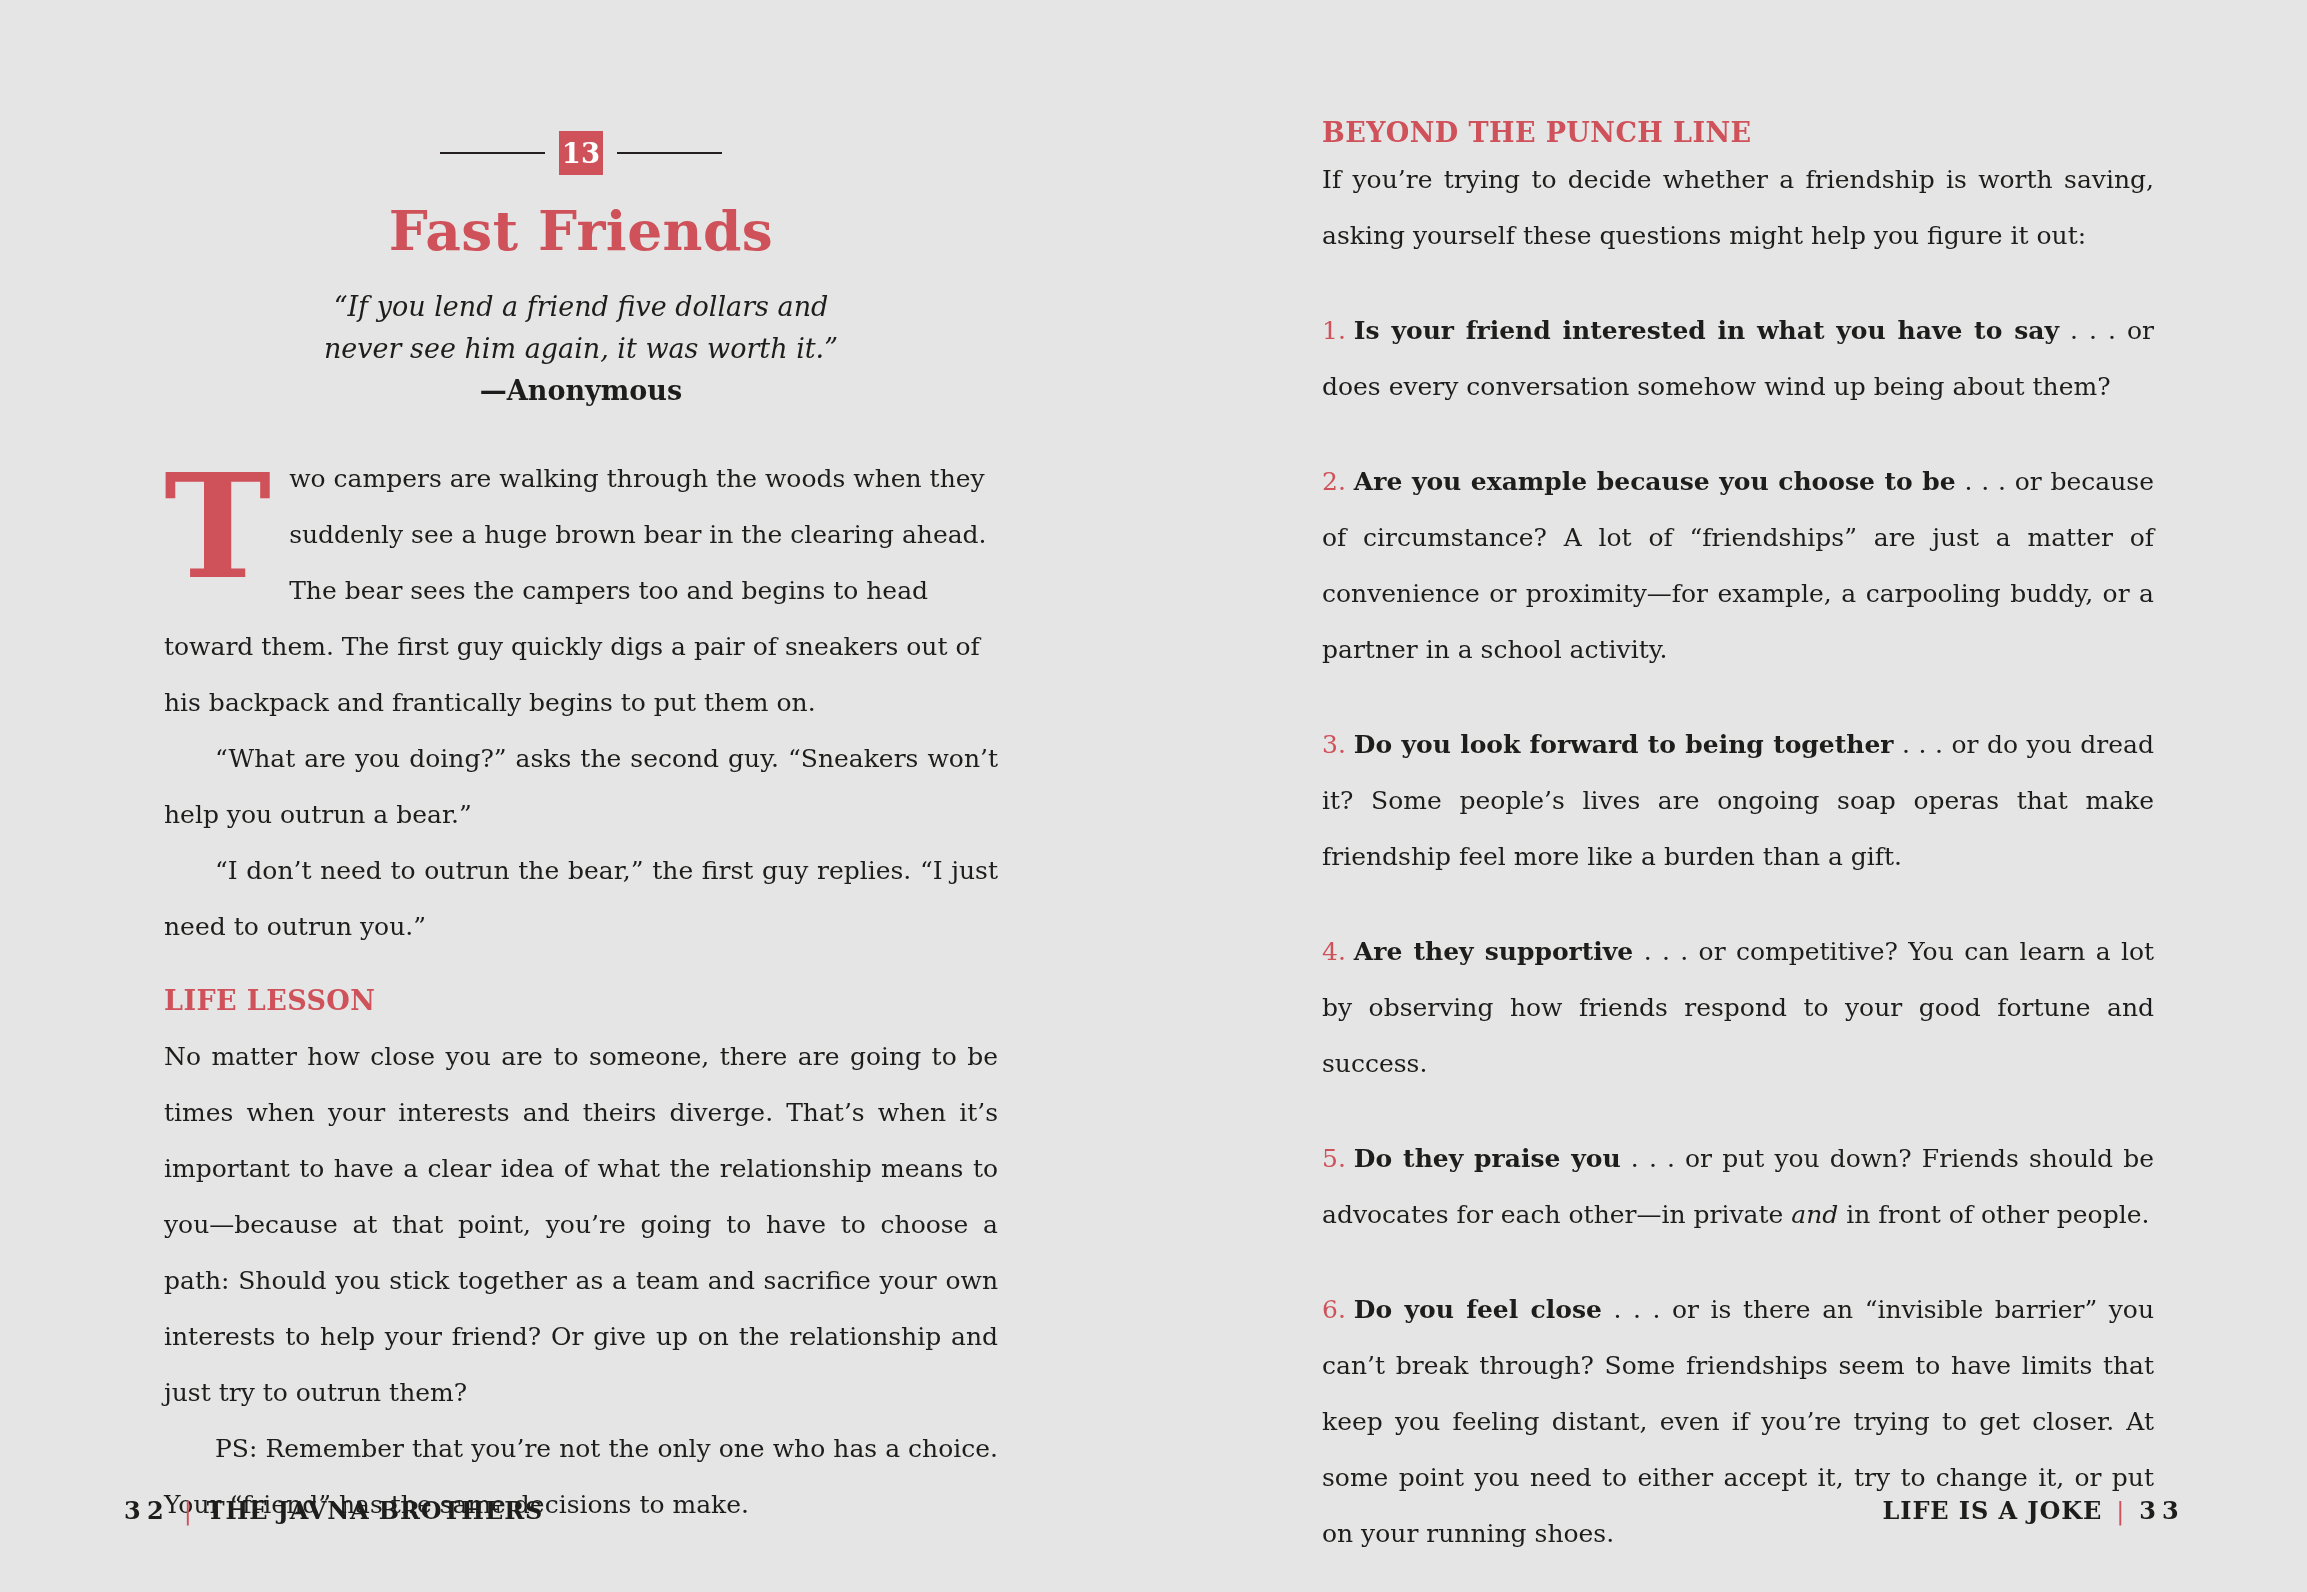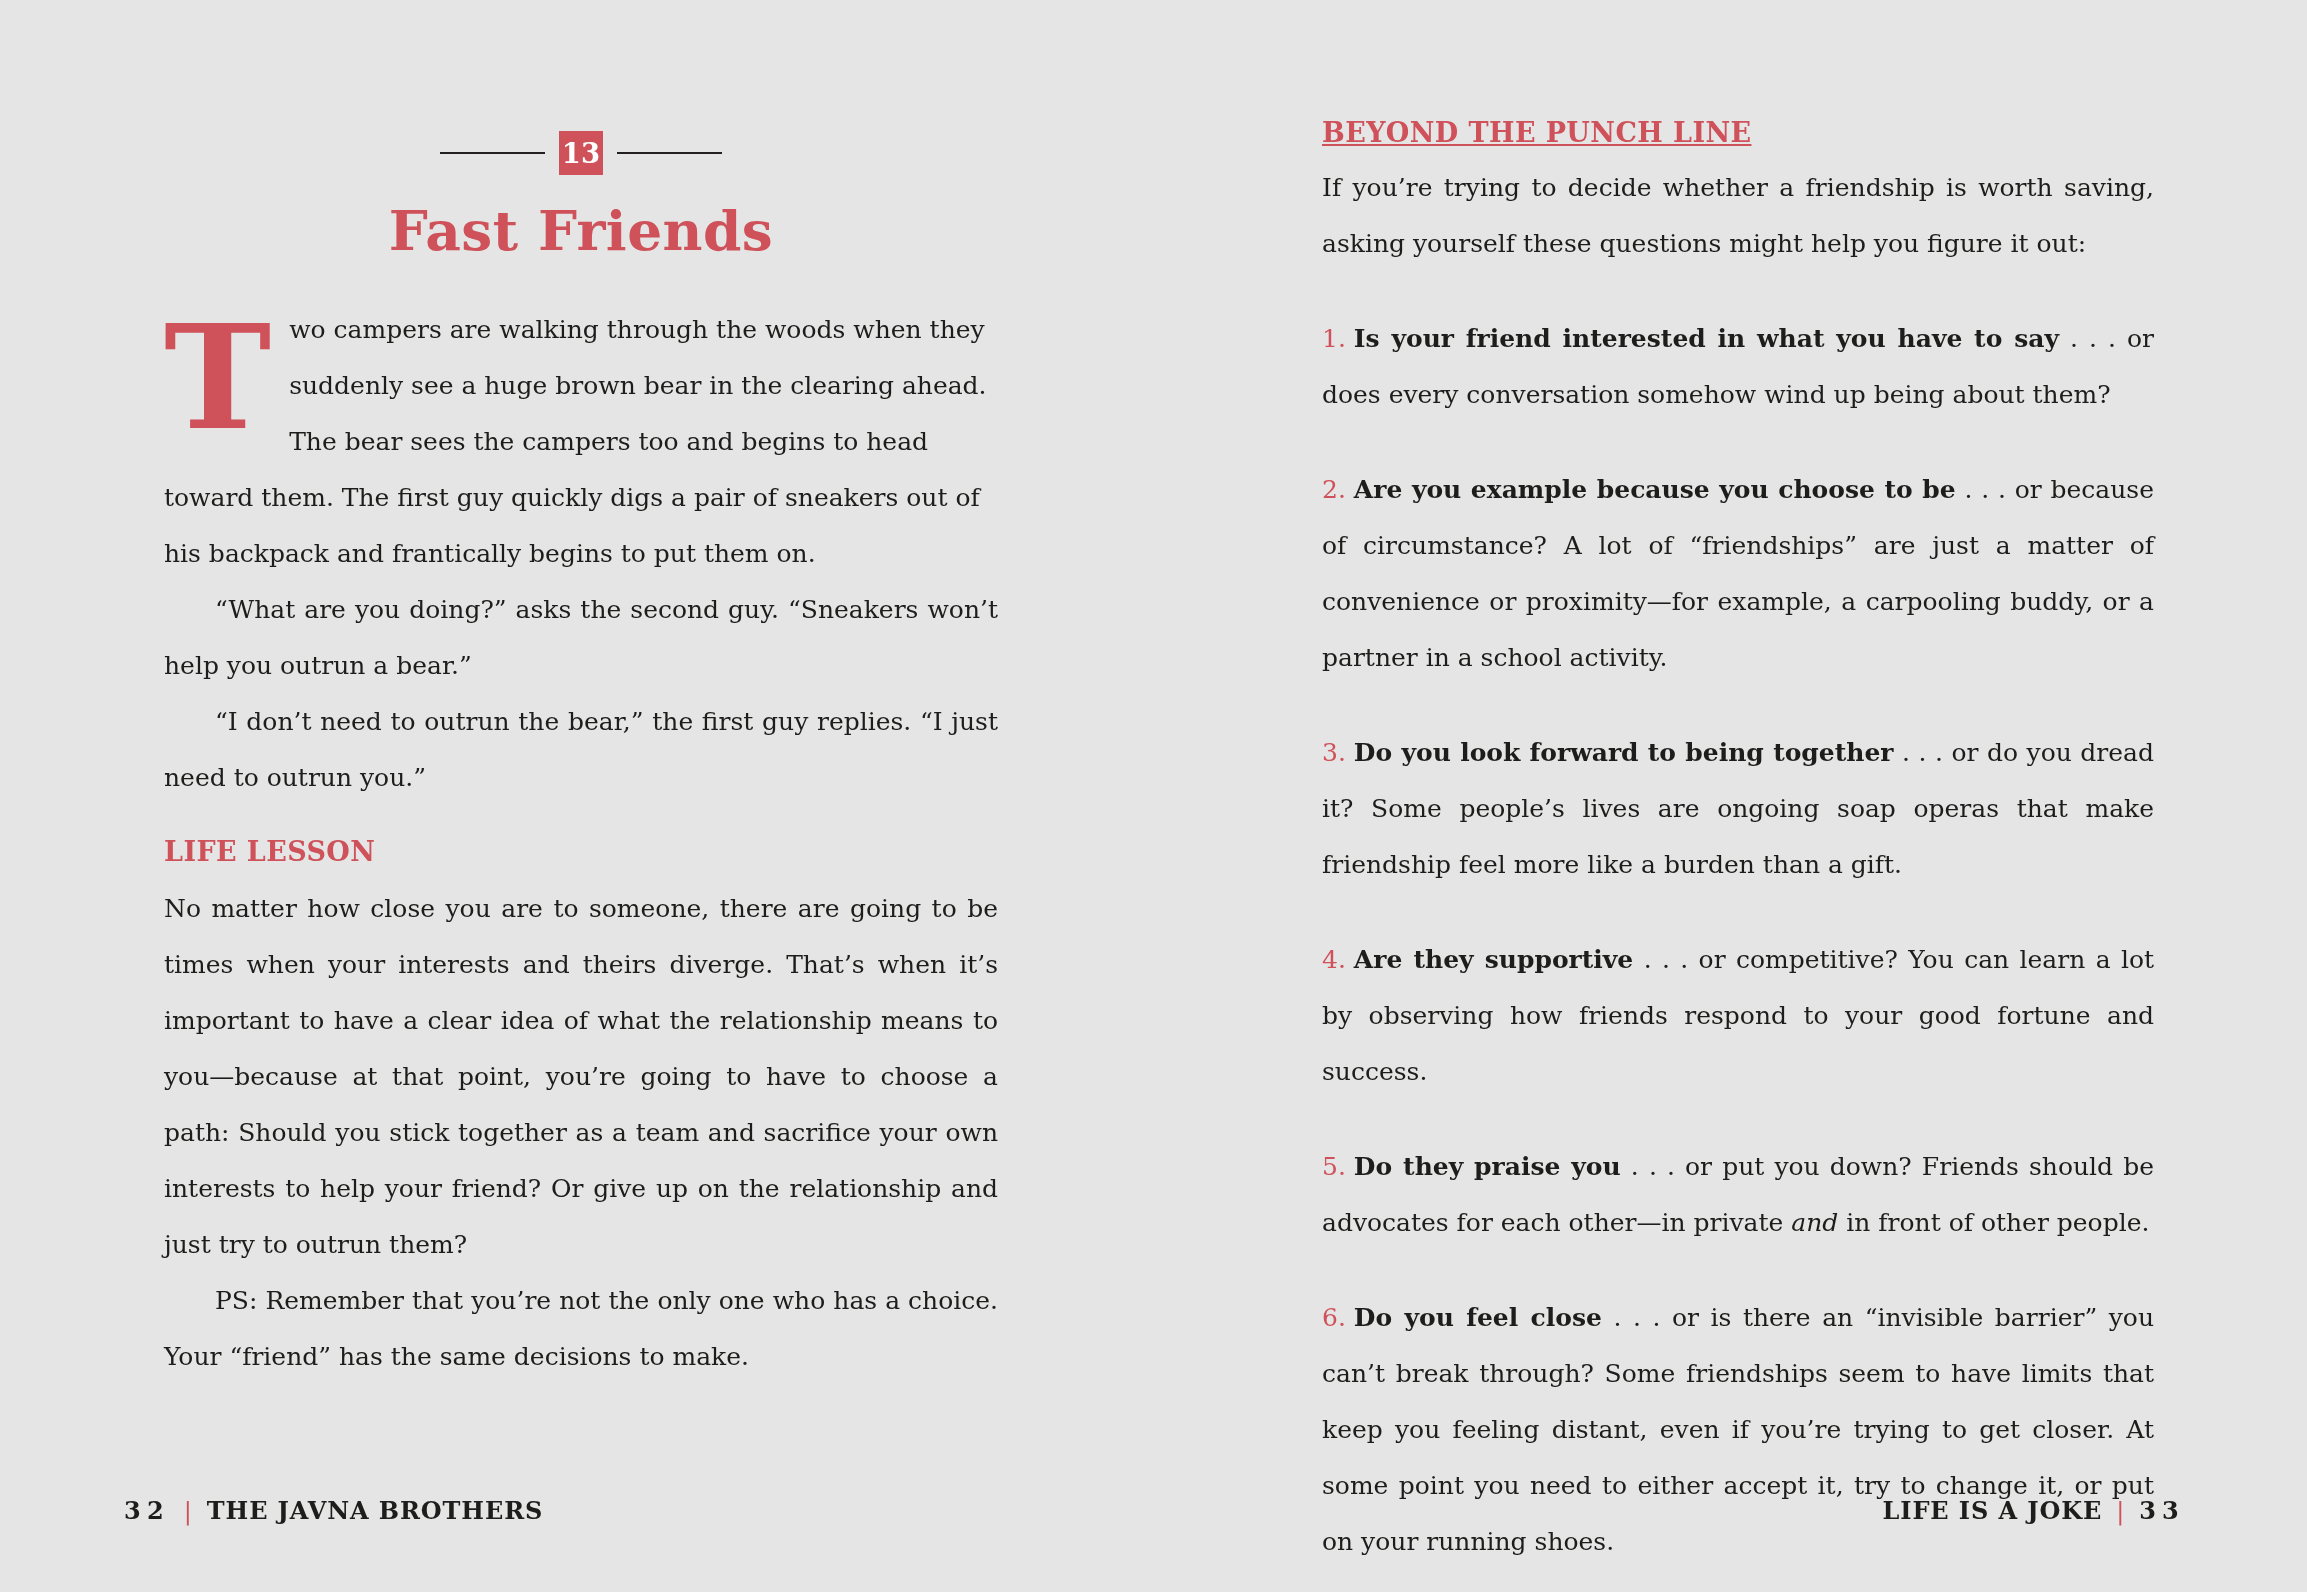--- a/index.html
+++ b/index.html
@@ -64,21 +64,21 @@
   }
   .life-lesson { margin-top: 30px; }
   .life-lesson .mini-heading { margin-bottom: 12.4px; }
 
   
   .col-right {
     position: absolute;
     left: 1322px; top: 117px;
     width: 832px;
   }
-  .col-right .mini-heading { margin-bottom: 11px; text-decoration: underline; }
+  .col-right .mini-heading { margin-bottom: 3px; }
   .intro { margin-bottom: 39px !important; }
   .q-item { margin: 0 0 39px 0 !important; }
   .q-num { color: var(--accent, #cf5159); margin-right: 8px; }
   .q-lead { font-weight: bold; }
   .q-ital { font-style: italic; }
 
   
   .footer {
     position: absolute; top: 1496px;
     font-weight: bold; font-size: 24px; letter-spacing: 0.9px;
@@ -102,20 +102,25 @@
     <div class="ornament">
       <div class="orn-line"></div>
       <div class="chapter-badge">
           <span>13</span>
         </div>
       <div class="orn-line"></div>
     </div>
 
     <h1 class="book-title-h">Fast Friends</h1>
 
+    <div class="epigraph">
+      <span>“If you lend a friend five dollars and</span><br>
+      <span>never see him again, it was worth it.”</span><br>
+      <span class="attr">—Anonymous</span>
+    </div>
 
     <div class="bodytext story">
       <p class="opening"><span class="dropcap">T</span><span>wo campers are walking through the woods when they suddenly see a huge brown bear in the clearing ahead. The bear sees the campers too and begins to head toward them. The first guy quickly digs a pair of sneakers out of his backpack and frantically begins to put them on.</span></p>
       <p class="just indent">“What are you doing?” asks the second guy. “Sneakers won’t help you outrun a bear.”</p>
       <p class="just indent">“I don’t need to outrun the bear,” the first guy replies. “I just need to outrun you.”</p>
     </div>
 
     <div class="bodytext life-lesson">
       <p class="mini-heading">LIFE LESSON</p>
       <p class="just">No matter how close you are to someone, there are going to be times when your interests and theirs diverge. That’s when it’s important to have a clear idea of what the relationship means to you—because at that point, you’re going to have to choose a path: Should you stick together as a team and sacrifice your own interests to help your friend? Or give up on the relationship and just try to outrun them?</p>

